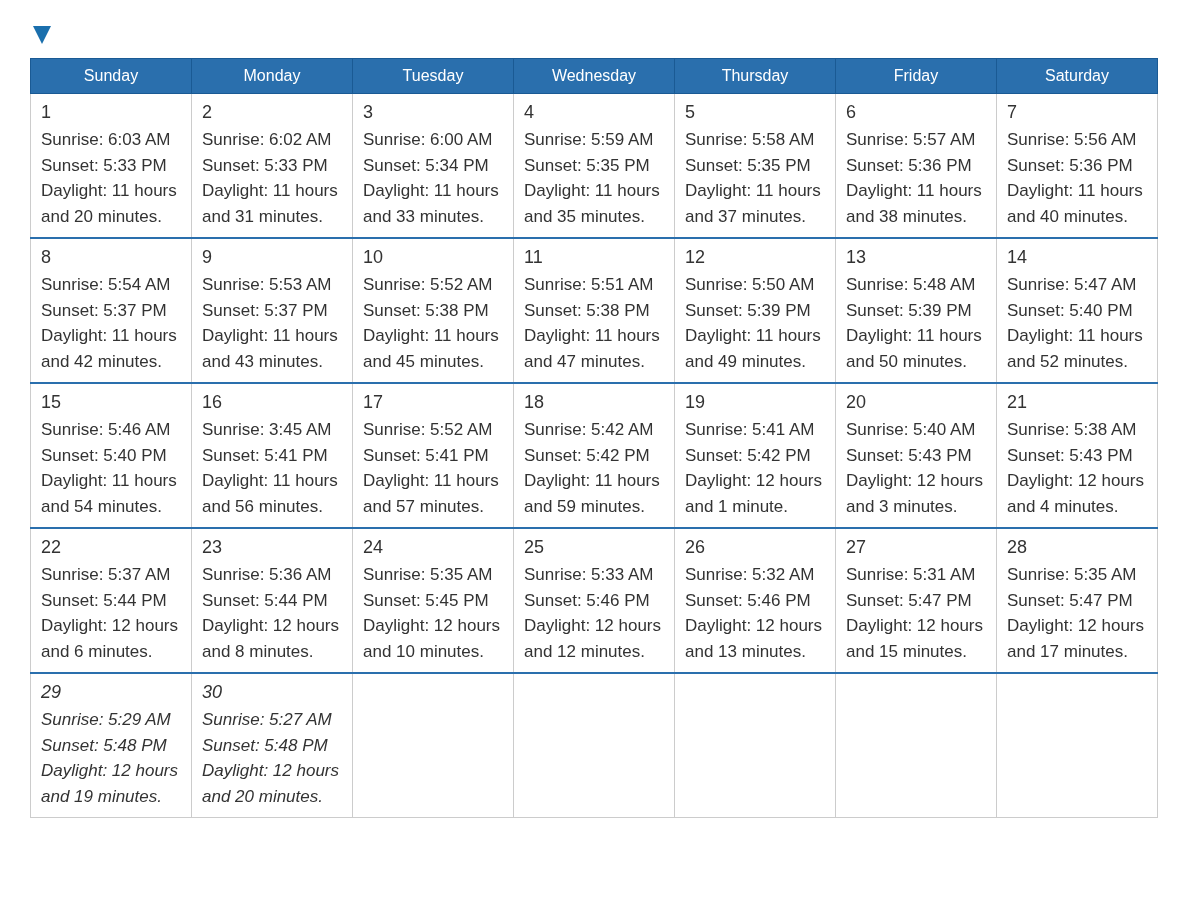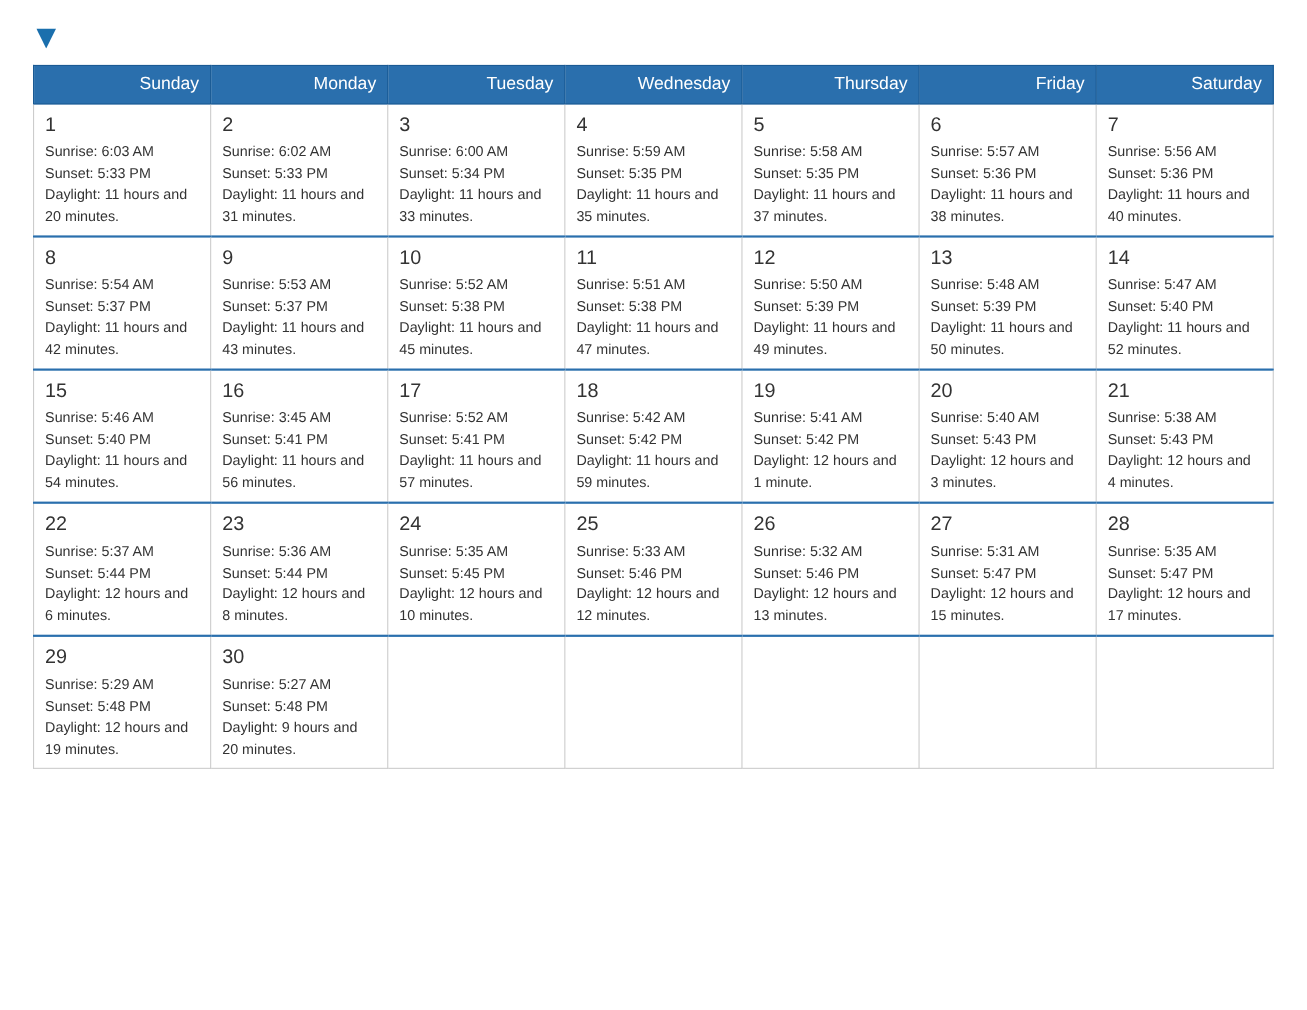--- a/index.html
+++ b/index.html
@@ -35,49 +35,50 @@
       width: 100%;
       border-collapse: collapse;
       margin-top: 8px;
     }
     .calendar th {
       background-color: #2a6fad;
       color: #fff;
       font-size: 16px;
       font-weight: normal;
       padding: 8px 10px;
-      text-align: right;
+      text-align: center;
       border: 1px solid #1a5a94;
     }
     .calendar td {
       vertical-align: top;
       border: 1px solid #ccc;
       padding: 8px 10px;
       width: 14.28%;
       font-size: 13px;
       color: #333;
       background: #fff;
     }
     .day-num {
       font-size: 18px;
       font-weight: normal;
       color: #333;
       display: block;
       margin-bottom: 4px;
     }
     .day-info {
-      font-size: 13px;
+      font-size: 17px;
       line-height: 1.5;
       color: #333;
     }
     .calendar tr td {
       border-bottom: 2px solid #2a6fad;
     }
     .calendar tr:last-child td {
       border-bottom: 1px solid #ccc;
+      font-style: italic;
     }
     .empty-cell {
       background: #fff;
     }
     .logo-wrapper {
       display: flex;
       align-items: flex-start;
     }
     .logo-lines {
       display: flex;
@@ -369,21 +370,21 @@
           <span>Sunrise: 5:29 AM</span><br>
           <span>Sunset: 5:48 PM</span><br>
           <span>Daylight: 12 hours and 19 minutes.</span>
         </div>
         </td>
         <td>
           <span class="day-num">30</span>
         <div class="day-info">
           <span>Sunrise: 5:27 AM</span><br>
           <span>Sunset: 5:48 PM</span><br>
-          <span>Daylight: 9 hours and 20 minutes.</span>
+          <span>Daylight: 12 hours and 20 minutes.</span>
         </div>
         </td>
         <td class="empty-cell"></td>
         <td class="empty-cell"></td>
         <td class="empty-cell"></td>
         <td class="empty-cell"></td>
         <td class="empty-cell"></td>
       </tr>
     </tbody>
 </table>

